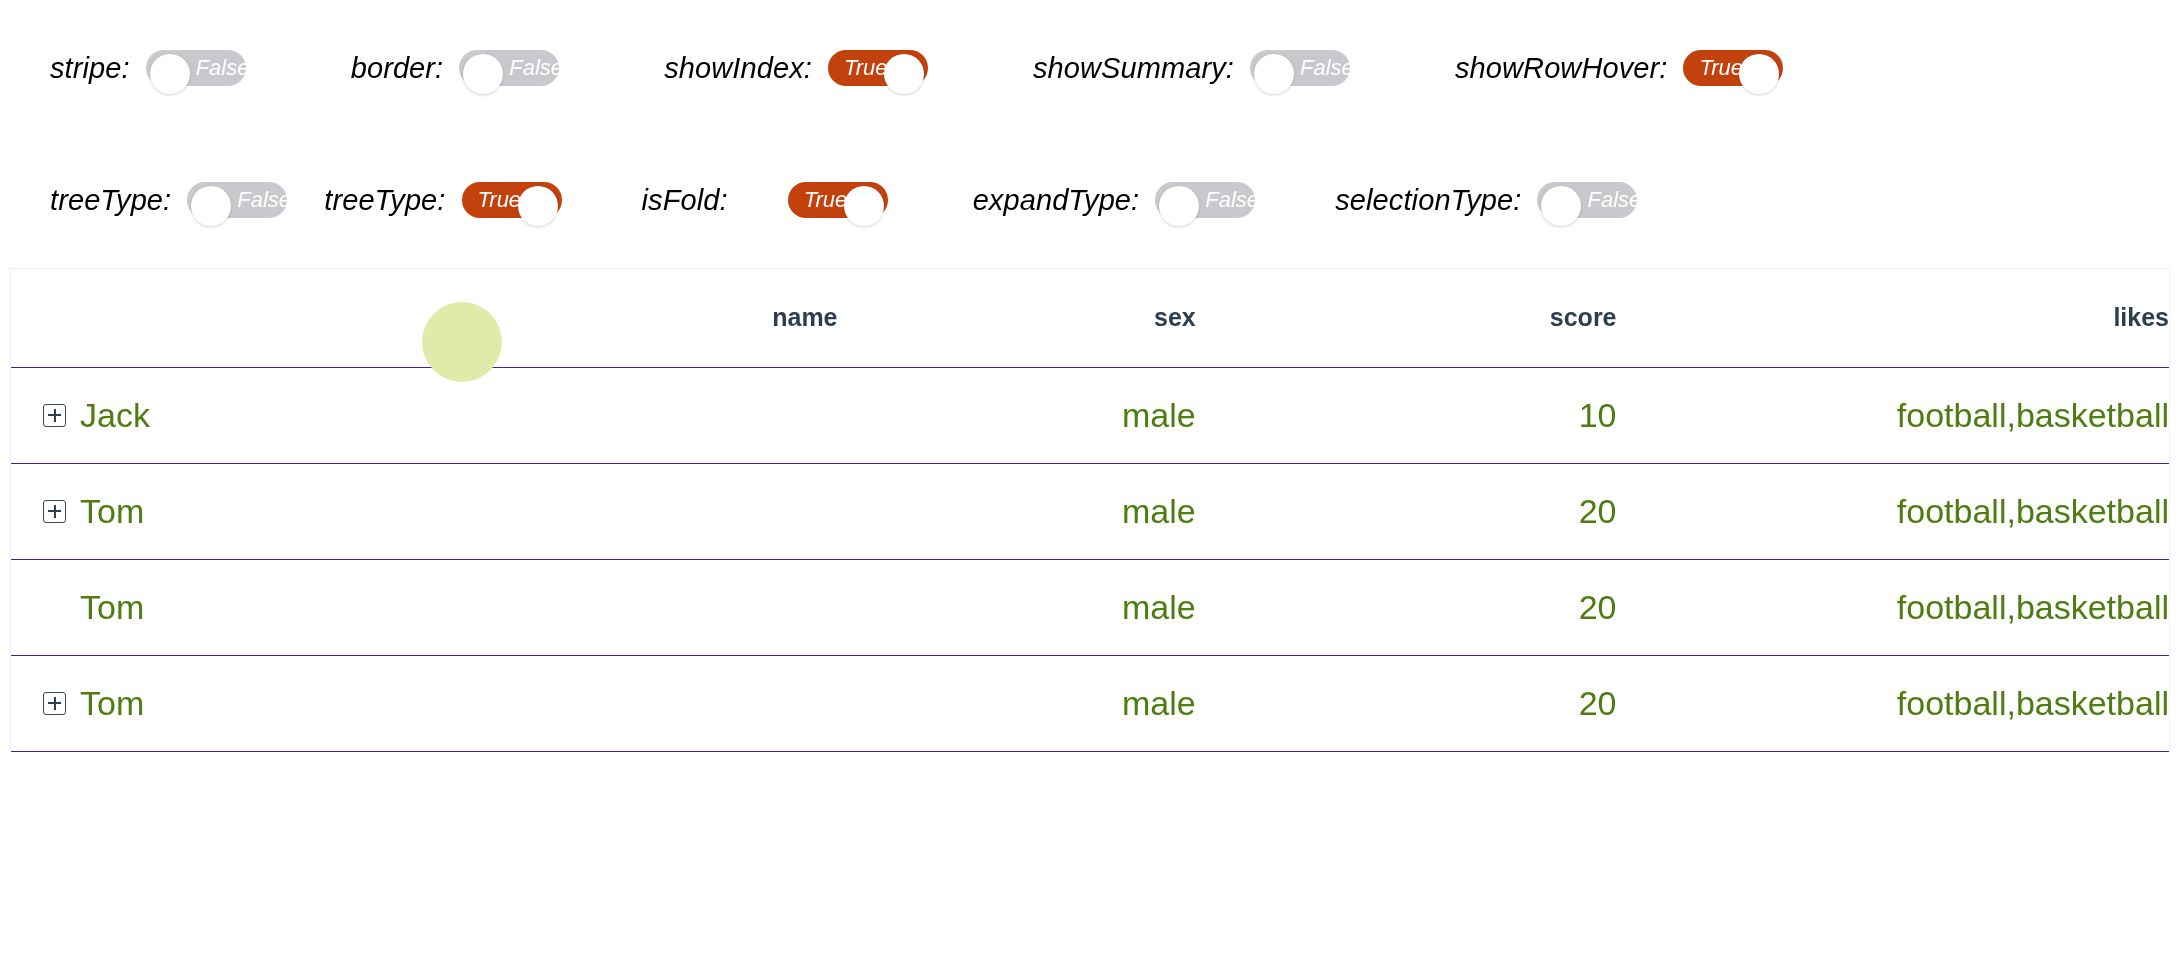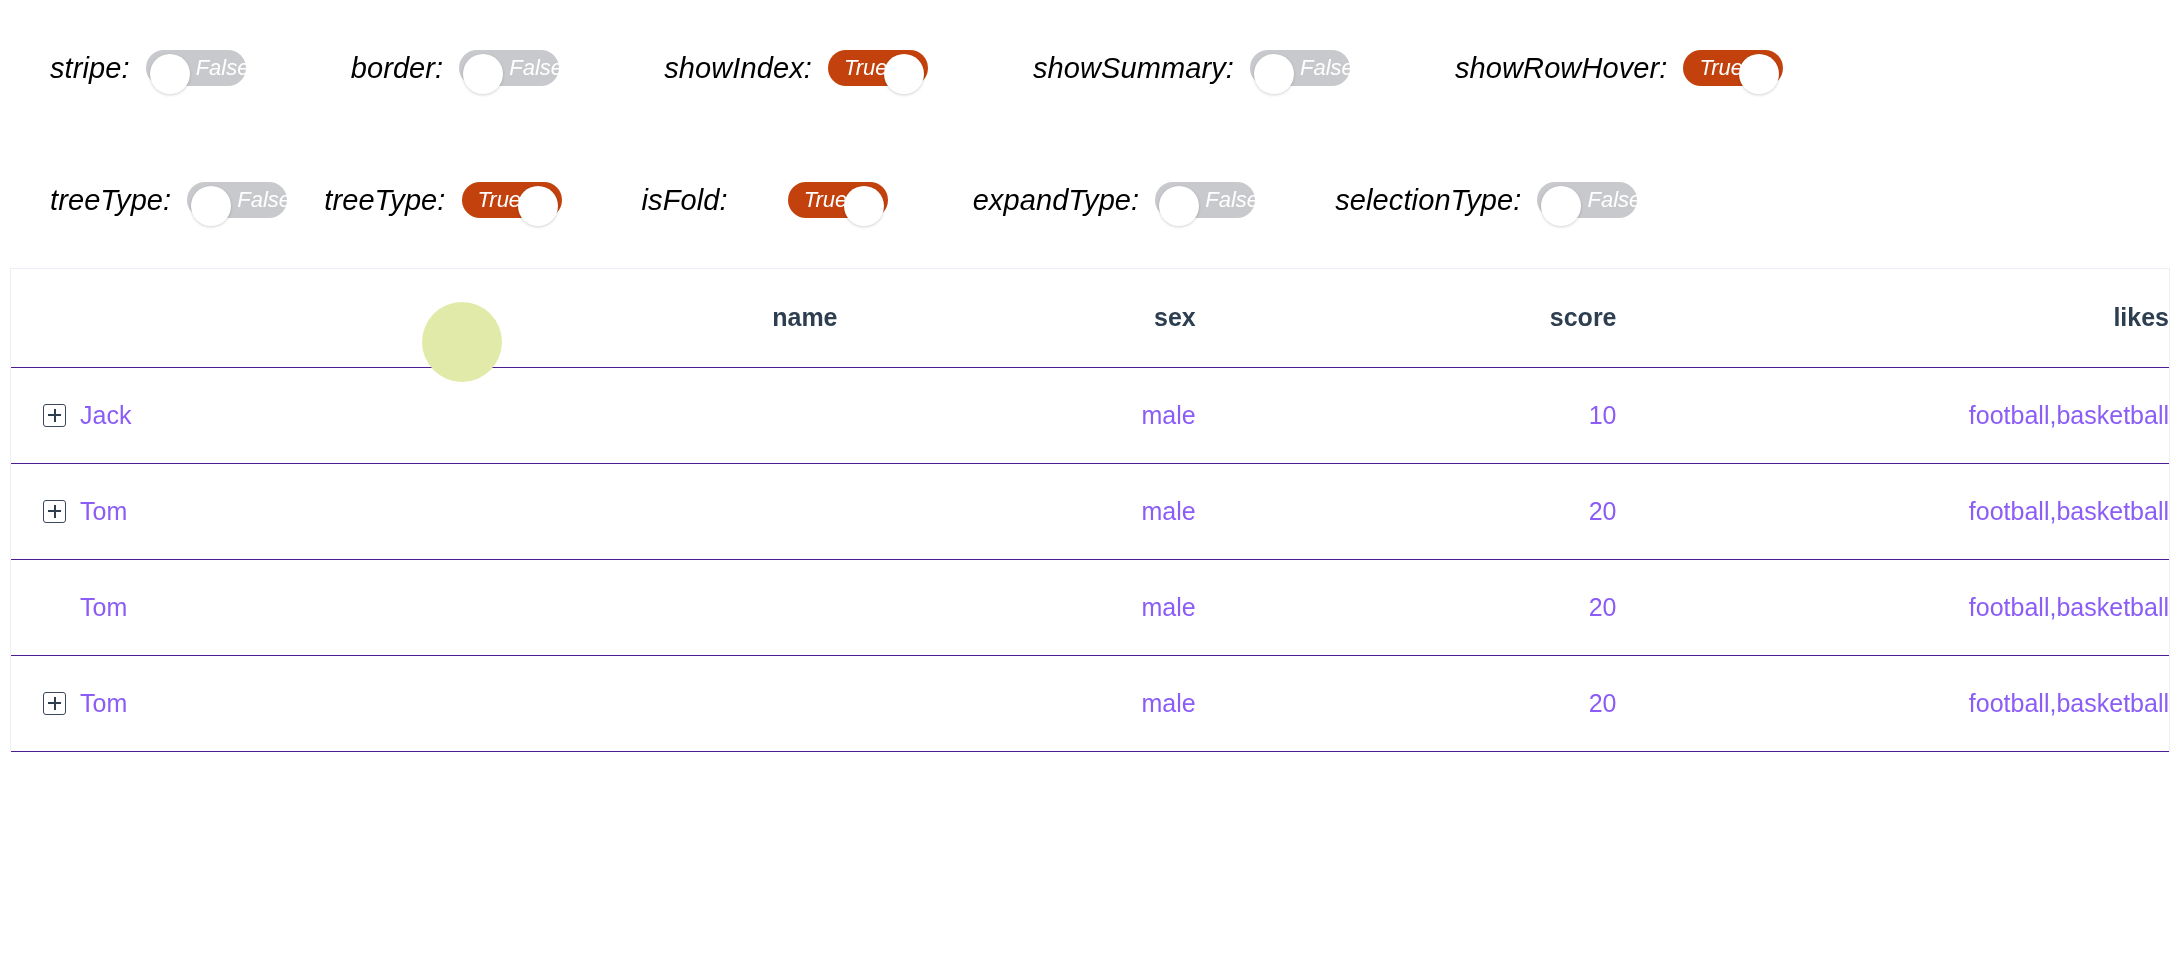--- a/index.html
+++ b/index.html
@@ -109,22 +109,22 @@
     font-weight: 400;
   }
   .tbl thead th {
     font-size: 25px;
     font-weight: 700;
     color: #2c3e50;
     padding-left: 57px;
     height: 98px;
   }
   .tbl tbody td {
-    font-size: 25px;
-    color: #8b5cf6;
+    font-size: 34px;
+    color: #4d7c0f;
     padding-left: 57px;
   }
   .tbl tbody td.cell-name {
     padding-left: 32px;
   }
 
   .name-cell {
     display: flex;
     align-items: center;
   }

